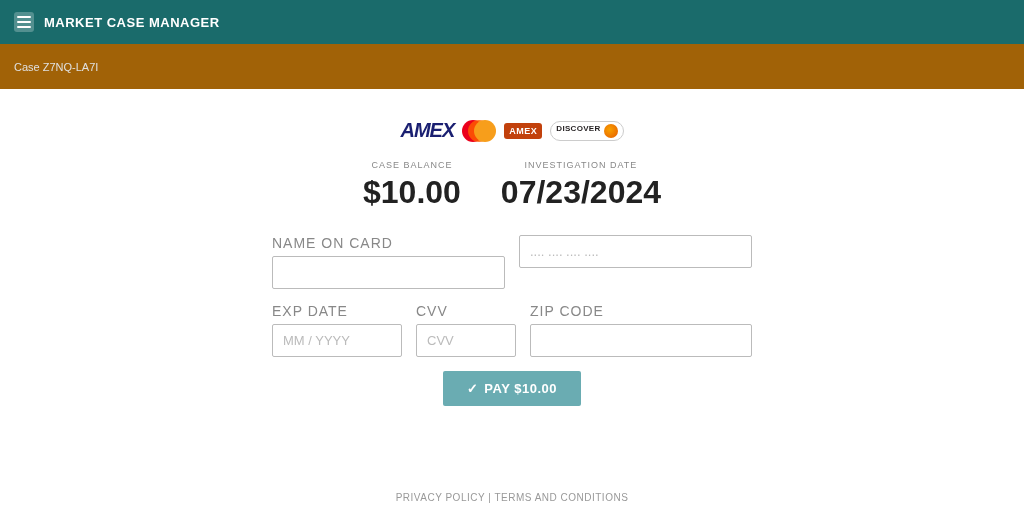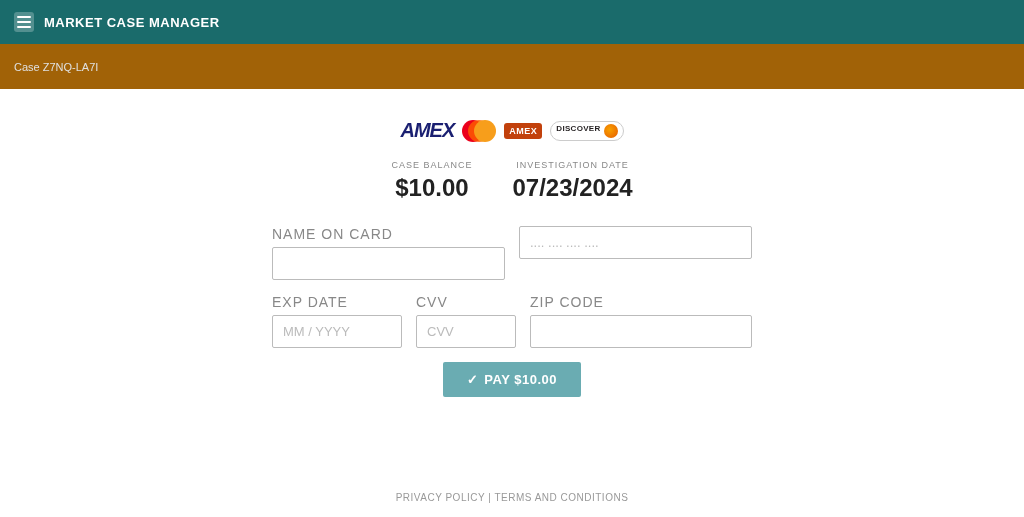--- a/index.html
+++ b/index.html
@@ -120,21 +120,21 @@
     }
     .info-col label {
       display: block;
       font-size: 9px;
       color: #888;
       letter-spacing: 1px;
       text-transform: uppercase;
       margin-bottom: 4px;
     }
     .info-col .value {
-      font-size: 24px;
+      font-size: 32px;
       font-weight: bold;
       color: #222;
     }
 
     
     .payment-form {
       width: 480px;
       max-width: 100%;
     }
     .form-row {

